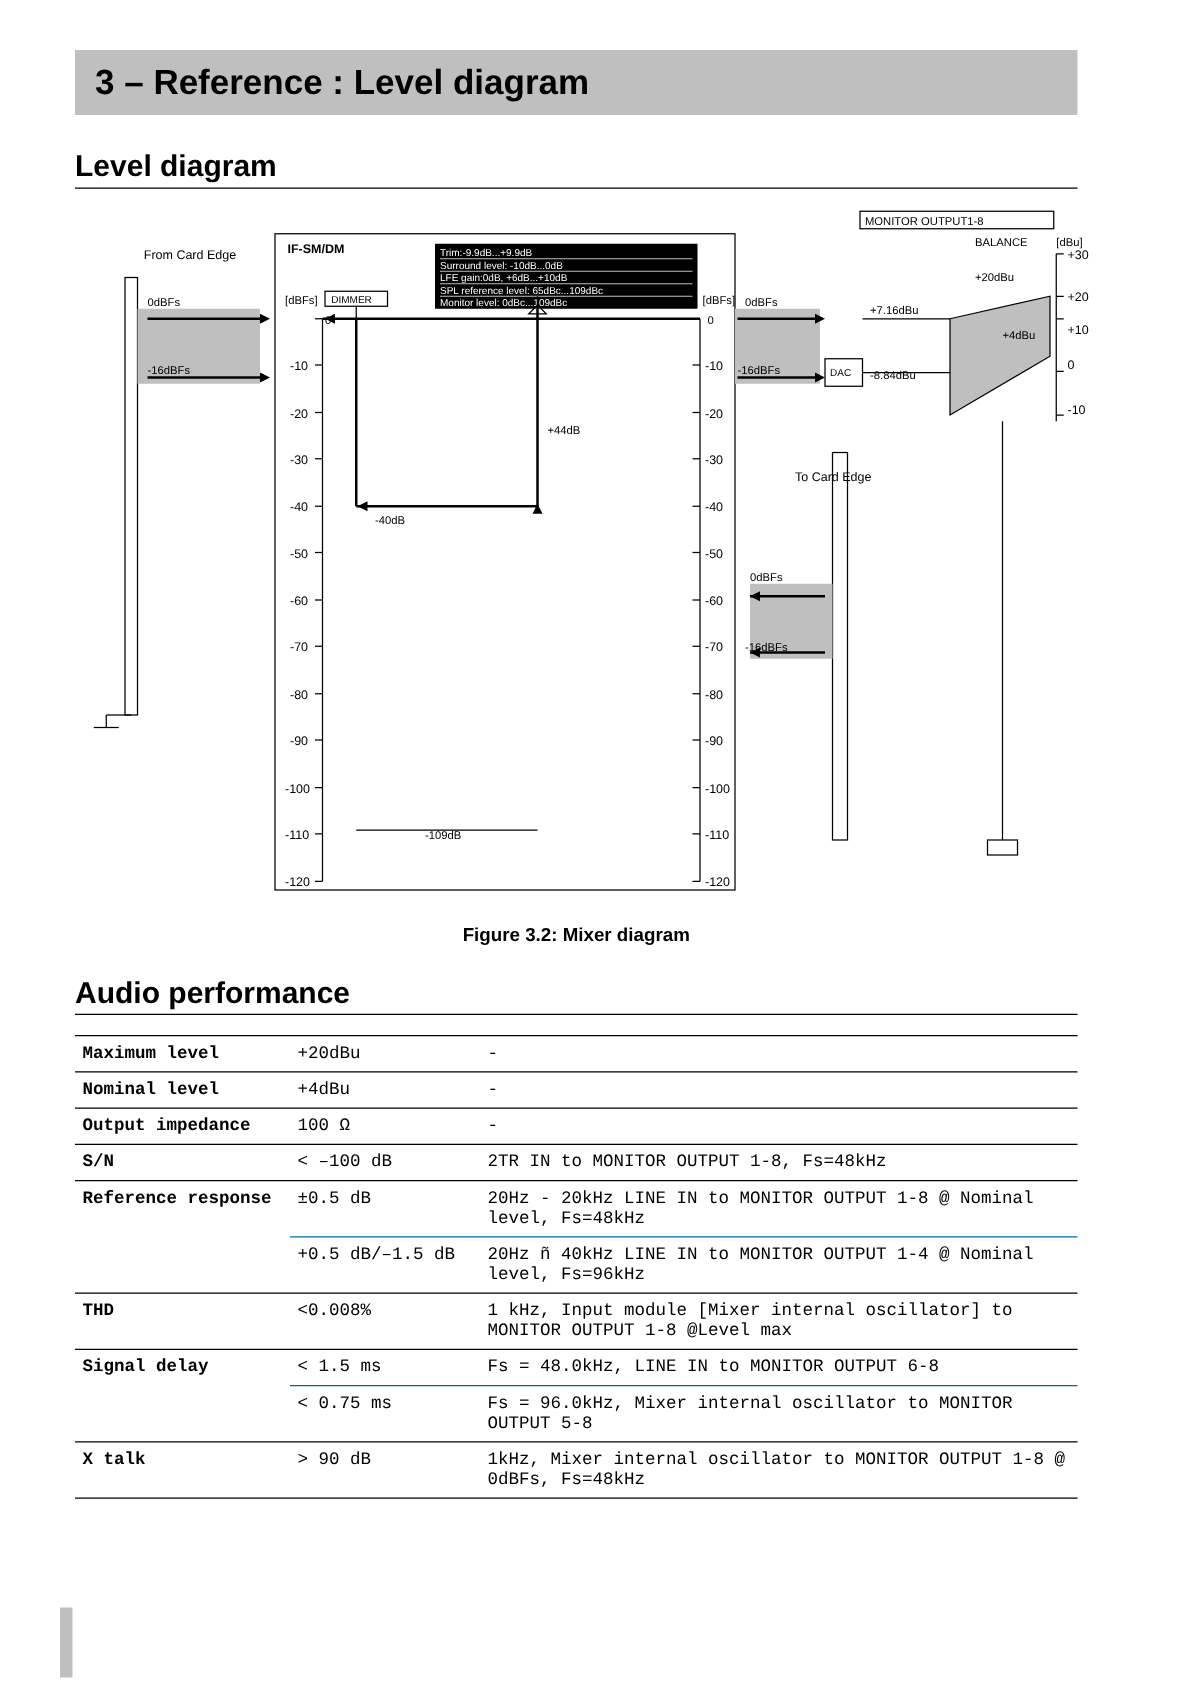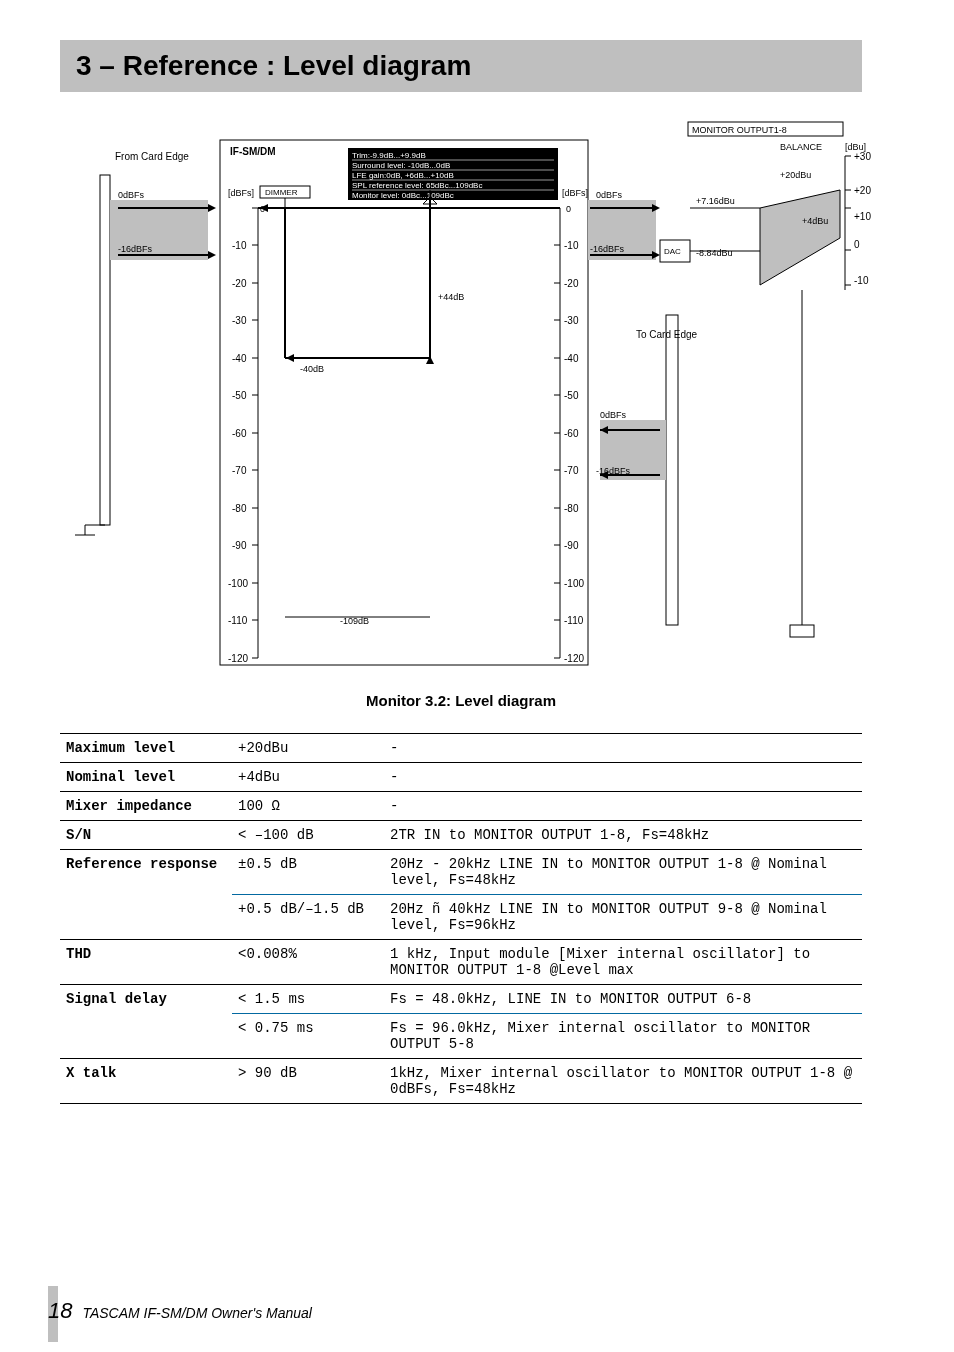--- a/index.html
+++ b/index.html
@@ -90,20 +90,21 @@
 </style>
 </head>
 <body>
 
 <div class="page">
 
   <div class="section-title-bar">
     <span>3 – Reference : Level diagram</span>
   </div>
 
+  <h2 class="heading">Level diagram</h2>
 
   
   <svg width="834" height="560" viewBox="0 0 834 560">
 
     <text class="tlabel" x="55" y="40">From Card Edge</text>
     <rect x="40" y="55" width="10" height="350" fill="none" stroke="#000"></rect>
     <line x1="45" y1="405" x2="25" y2="405" stroke="#000"></line>
     <line x1="25" y1="405" x2="25" y2="415" stroke="#000"></line>
     <line x1="15" y1="415" x2="35" y2="415" stroke="#000"></line>
 
@@ -262,53 +263,54 @@
         <text x="794" y="164">-10</text>
     </g>
 
     <polygon points="700,88 780,70 780,118 700,165" fill="#bfbfbf" stroke="#000"></polygon>
     <text class="tlabel-s" x="720" y="58">+20dBu</text>
     <line x1="700" y1="88" x2="630" y2="88" stroke="#000"></line>
     <text class="tlabel-s" x="636" y="84">+7.16dBu</text>
     <text class="tlabel-s" x="742" y="104">+4dBu</text>
   </svg>
 
-  <div class="fig-caption">Monitor 3.2: Level diagram</div>
-
+  <div class="fig-caption">Figure 3.2: Mixer diagram</div>
+
+  <h2 class="heading">Audio performance</h2>
 
   <table class="spec-table">
     <tbody>
         <tr class="group-sep">
       <td class="label">Maximum level</td>
       <td class="val">+20dBu</td>
       <td>-</td>
     </tr>
     <tr class="group-sep">
       <td class="label">Nominal level</td>
       <td class="val">+4dBu</td>
       <td>-</td>
     </tr>
     <tr class="group-sep">
-      <td class="label">Mixer impedance</td>
+      <td class="label">Output impedance</td>
       <td class="val">100 Ω</td>
       <td>-</td>
     </tr>
     <tr class="group-sep">
       <td class="label">S/N</td>
       <td class="val">&lt; –100 dB</td>
       <td>2TR IN to MONITOR OUTPUT 1-8, Fs=48kHz</td>
     </tr>
     <tr class="group-sep">
       <td class="label" rowspan="2">Reference response</td>
       <td class="val">±0.5 dB</td>
       <td>20Hz - 20kHz LINE IN to MONITOR OUTPUT 1-8 @ Nominal level, Fs=48kHz</td>
     </tr>
     <tr class="group-sep-thin">
       <td class="val">+0.5 dB/–1.5 dB</td>
-      <td>20Hz ñ 40kHz LINE IN to MONITOR OUTPUT 9-8 @ Nominal level, Fs=96kHz</td>
+      <td>20Hz ñ 40kHz LINE IN to MONITOR OUTPUT 1-4 @ Nominal level, Fs=96kHz</td>
     </tr>
     <tr class="group-sep">
       <td class="label">THD</td>
       <td class="val">&lt;0.008%</td>
       <td>1 kHz, Input module [Mixer internal oscillator] to MONITOR OUTPUT 1-8 @Level max</td>
     </tr>
     <tr class="group-sep">
       <td class="label" rowspan="2">Signal delay</td>
       <td class="val">&lt; 1.5 ms</td>
       <td>Fs = 48.0kHz, LINE IN to MONITOR OUTPUT 6-8</td>
@@ -319,18 +321,14 @@
     </tr>
     <tr class="group-sep last-row">
       <td class="label">X talk</td>
       <td class="val">&gt; 90 dB</td>
       <td>1kHz, Mixer internal oscillator to MONITOR OUTPUT 1-8 @ 0dBFs, Fs=48kHz</td>
     </tr>
   </tbody>
     </table>
 
   <div class="side-tab"></div>
-  <div class="footer">
-    <span class="pnum">18</span>
-    <span>TASCAM IF-SM/DM Owner's Manual</span>
-  </div>
 
 </div>
 
 </body></html>

